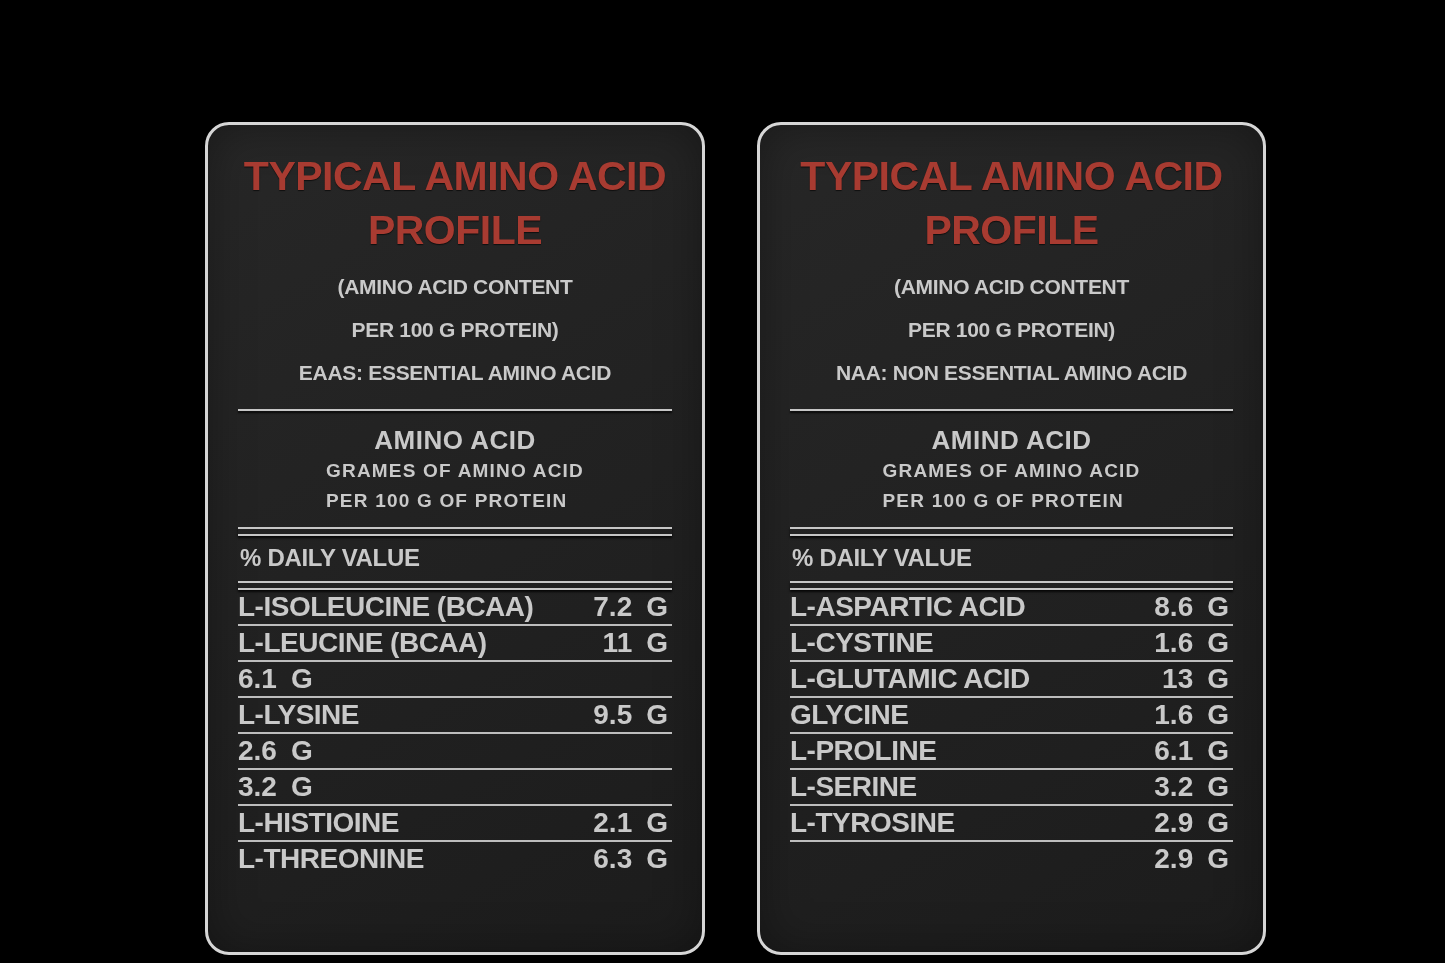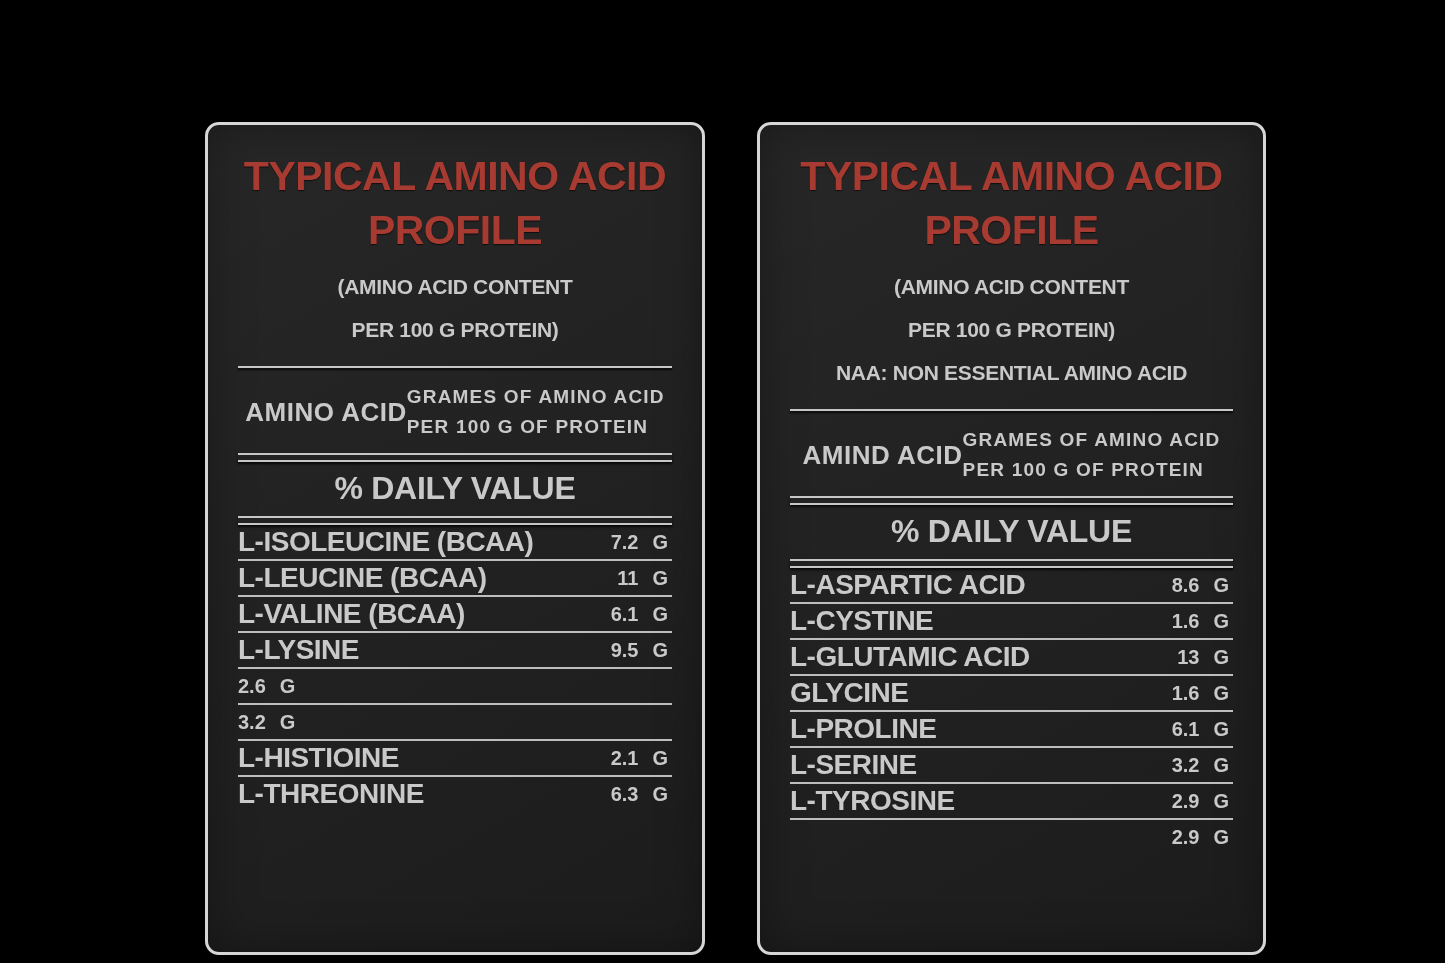--- a/index.html
+++ b/index.html
@@ -10,21 +10,21 @@
     position:relative;
     overflow:hidden;
   }
   .card {
     position:absolute;
     top:122px;
     height:833px;
     box-sizing:border-box;
     background:linear-gradient(150deg,#272727 0%,#222222 45%,#1c1c1c 100%);
     border:3px solid #d6d6d6;
-    border-radius:14px;
+    border-radius:24px;
     padding:24px 30px 0 30px;
     color:#c9c9c9;
     box-shadow: inset 0 0 45px rgba(0,0,0,0.35);
   }
   #card-eaa  { left:205px; width:500px; }
   #card-naa  { left:757px; width:509px; }
 
   .card-title {
     text-align:center;
     color:#a83b31;
@@ -46,23 +46,24 @@
     font-stretch:condensed;
   }
   .hline {
     height:2px;
     background:#c6c6c6;
     margin-top:15px;
     box-shadow:0 2px 2px rgba(0,0,0,0.8);
   }
   .thead {
     display:flex;
-    justify-content:center;
+    justify-content:flex-end;
     align-items:center;
     padding:14px 2px 11px 2px;
+    flex-direction:column;
   }
   .col1-header {
     font-size:26px;
     font-weight:bold;
     letter-spacing:0.5px;
     font-stretch:condensed;
     white-space:nowrap;
   }
   .col2-header {
     font-size:19px;
@@ -72,61 +73,62 @@
     text-align:left;
     white-space:nowrap;
   }
   .dline {
     height:5px;
     border-top:2px solid #c6c6c6;
     border-bottom:2px solid #c6c6c6;
     box-shadow:0 2px 2px rgba(0,0,0,0.8);
   }
   .dv-row {
-    text-align:center;
-    font-size:32px;
+    text-align:left;
+    font-size:24px;
     font-weight:bold;
     padding:8px 2px 9px 2px;
     letter-spacing:-0.3px;
     font-stretch:condensed;
   }
   .rows .row {
     display:flex;
     justify-content:space-between;
     align-items:center;
     height:34px;
   }
   .rows .row + .row { border-top:2px solid #bdbdbd;gap:24px; }
   .row-name {
     font-size:28px;
     font-weight:bold;
     letter-spacing:-0.5px;
     font-stretch:condensed;
     white-space:nowrap;
   }
   .row-value {
-    font-size:20px;
+    font-size:28px;
     font-weight:bold;
     display:flex;
     gap:14px;
     padding-right:4px;
     font-stretch:condensed;
   }
 </style>
 </head>
 <body>
 
 <div class="card" id="card-eaa">
   <div class="card-title">
     <div>TYPICAL AMINO ACID</div>
     <div>PROFILE</div>
   </div>
   <div class="card-subtitle">
     <div>(AMINO ACID CONTENT</div>
     <div>PER 100 G PROTEIN)</div>
+    <div>EAAS: ESSENTIAL AMINO ACID</div>
   </div>
   <div class="hline"></div>
   <div class="thead">
     <div class="col1-header">AMINO ACID</div>
     <div class="col2-header">
       <div>GRAMES OF AMINO ACID</div>
       <div>PER 100 G OF PROTEIN</div>
     </div>
   </div>
   <div class="dline"></div>
@@ -141,21 +143,20 @@
       </span>
     </div>
     <div class="row">
       <span class="row-name">L-LEUCINE (BCAA)</span>
       <span class="row-value">
         <span>11</span>
         <span>G</span>
       </span>
     </div>
     <div class="row">
-      <span class="row-name">L-VALINE (BCAA)</span>
       <span class="row-value">
         <span>6.1</span>
         <span>G</span>
       </span>
     </div>
     <div class="row">
       <span class="row-name">L-LYSINE</span>
       <span class="row-value">
         <span>9.5</span>
         <span>G</span>

